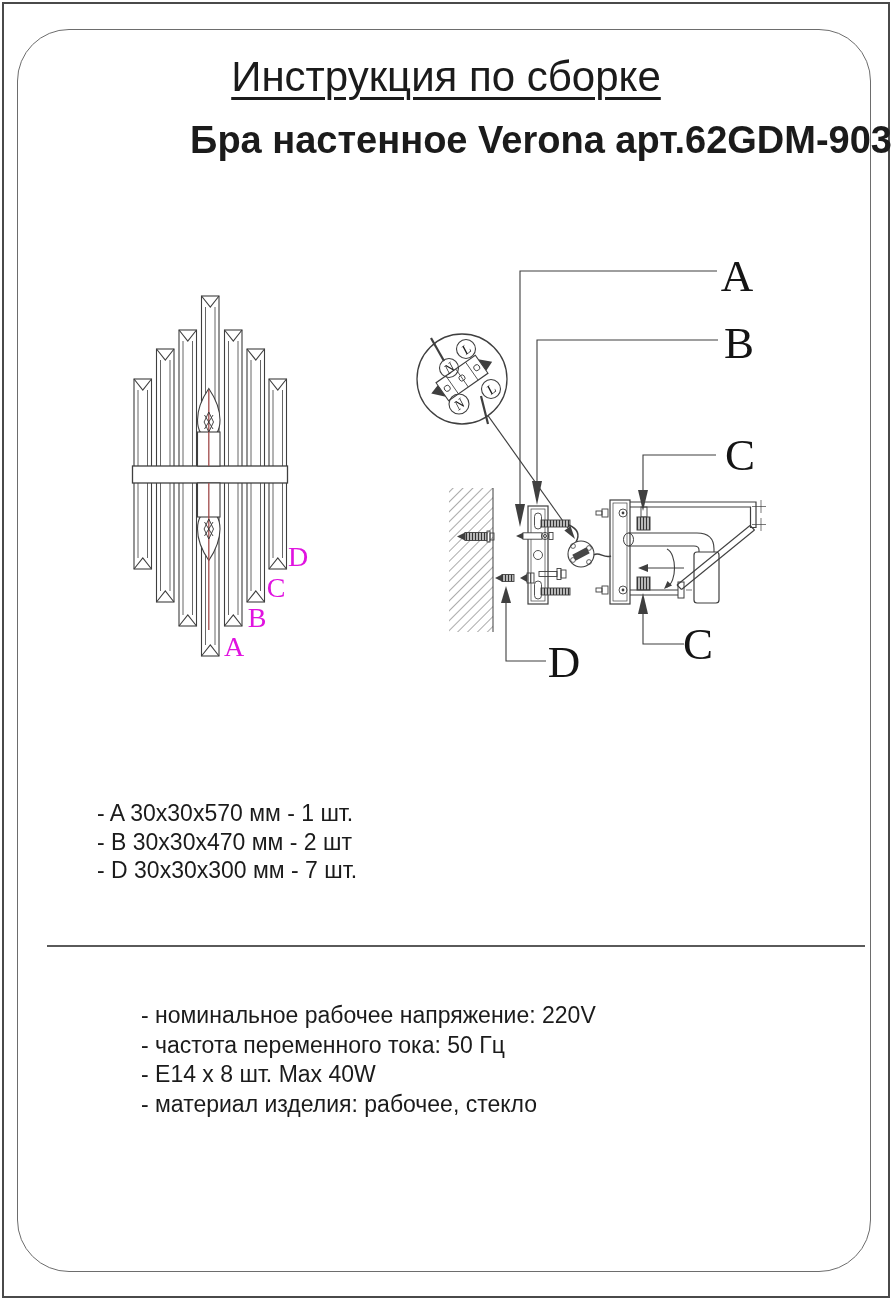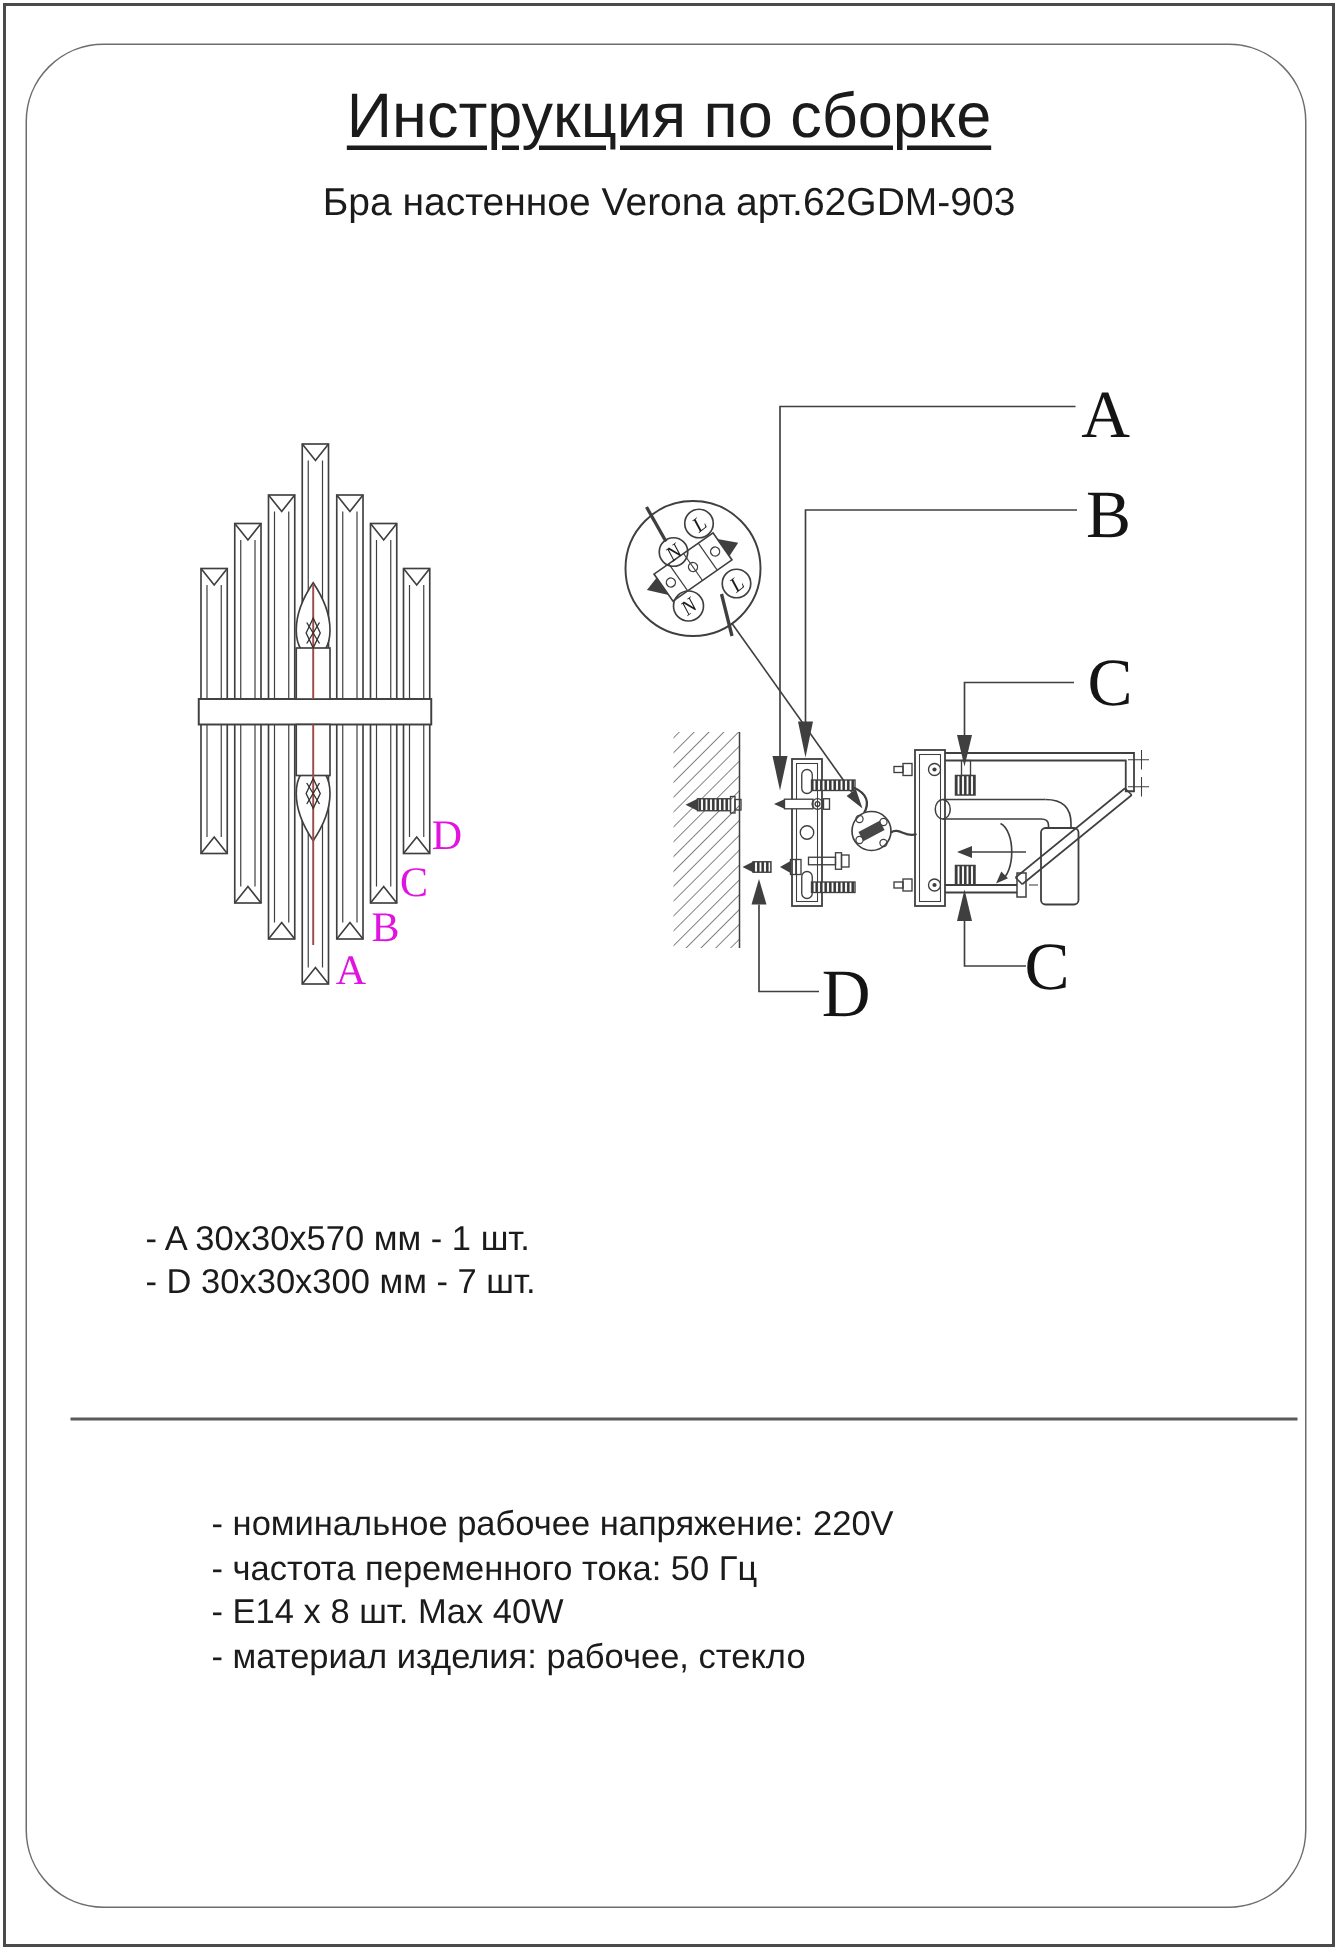--- a/index.html
+++ b/index.html
@@ -14,25 +14,25 @@
   .inner-border{
     position:absolute;left:17px;top:29px;width:852px;height:1241px;
     border:1.5px solid #6d6d6d;border-radius:52px;
   }
   .title{
     position:absolute;left:0;top:54px;width:100%;text-align:center;
     font-size:42px;line-height:1.1;letter-spacing:0px;
     text-decoration:underline;text-decoration-thickness:2.5px;text-underline-offset:6px;
   }
   .subtitle{
-    position:absolute;left:0;top:120px;width:100%;text-align:center;
-    font-size:26px;line-height:1.1;
+    position:absolute;left:0;top:120px;width:100%;text-align:right;
+    font-size:38px;line-height:1.1;font-weight:bold;
   }
   .parts-list{
-    position:absolute;left:97px;top:799px;font-size:23px;line-height:28.6px;margin-top:12px;
+    position:absolute;left:97px;top:799px;font-size:23px;line-height:28.6px;
   }
   .specs-list{
     position:absolute;left:95px;top:1001px;font-size:23px;line-height:29.6px;margin-left:46px;
   }
   .divider{
     position:absolute;left:47px;top:945px;width:818px;height:0;
     border-top:2px solid #5a5a5a;
   }
   svg.diagrams{position:absolute;left:0;top:0;}
   svg text{font-family:"Liberation Serif",serif;}
@@ -320,20 +320,21 @@
         <text x="739" y="358">B</text>
         <text x="740" y="470">C</text>
         <text x="698" y="659">C</text>
         <text x="564" y="677">D</text>
       </g>
     </g>
   </svg>
 
   <div class="parts-list">
     <div>- A 30x30x570 мм - 1 шт.</div>
+    <div>- B 30x30x470 мм - 2 шт</div>
     <div>- D 30x30x300 мм - 7 шт.</div>
   </div>
 
   <div class="divider"></div>
 
   <div class="specs-list">
     <div>- номинальное рабочее напряжение: 220V</div>
     <div>- частота переменного тока: 50 Гц</div>
     <div>- E14 x 8 шт. Max 40W</div>
     <div>- материал изделия: рабочее, стекло</div>

